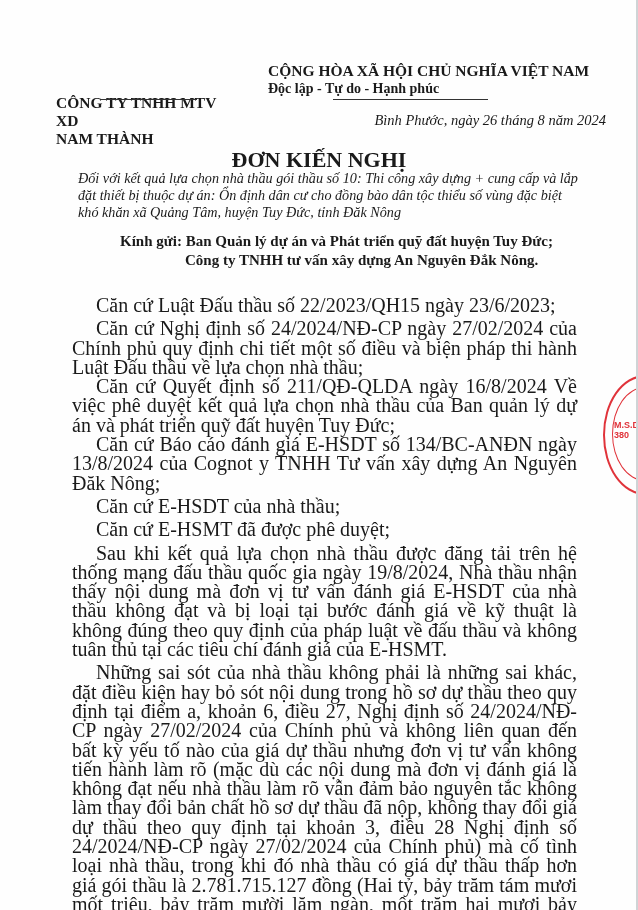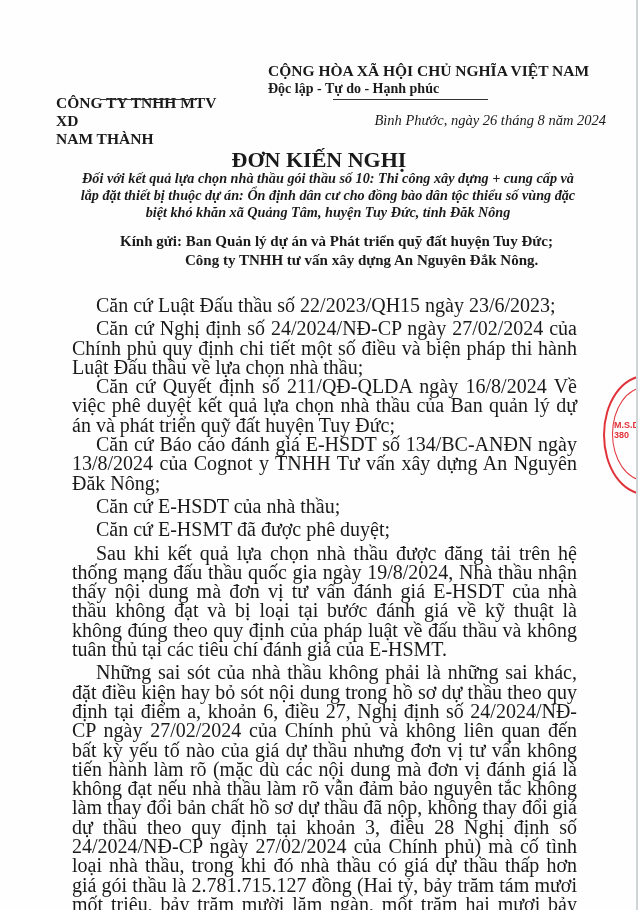--- a/index.html
+++ b/index.html
@@ -12,21 +12,21 @@
 
   .hdr-left { position: absolute; left: 56px; top: 62px; width: 186px; text-align: left; font-weight: bold; font-size: 15.5px; line-height: 18px; margin-top: 32px; }
   .hdr-right { position: absolute; left: 268px; top: 62px; width: 340px; text-align: left; font-weight: bold; font-size: 15.5px; line-height: 18px; }
   .hdr-right .motto { font-size: 14px; }
   .rule-left { position: absolute; left: 100px; top: 99px; width: 97px; height: 1px; background: #333; }
   .rule-right { position: absolute; left: 333px; top: 99px; width: 155px; height: 1px; background: #333; }
 
   .dateline { position: absolute; right: 32px; top: 112px; font-style: italic; font-size: 14.5px; margin-left: 44px; }
 
   .title { position: absolute; left: 0; width: 638px; top: 147px; text-align: center; font-weight: bold; font-size: 22px; }
-  .subtitle { position: absolute; left: 78px; width: 500px; top: 170px; text-align: center; font-style: italic; font-weight: bold; font-size: 14.2px; line-height: 17px; }
+  .subtitle { position: absolute; left: 78px; width: 500px; top: 170px; font-style: italic; font-weight: normal; font-size: 14.2px; line-height: 17px; }
 
   .kinhgui { position: absolute; left: 120px; top: 232px; font-weight: bold; font-size: 15px; line-height: 19px; }
   .kinhgui .l2 { padding-left: 65px; }
 
   .body { position: absolute; left: 72px; top: 296px; width: 505px; font-size: 20px; line-height: 19.3px; text-align: justify; }
   .body p { margin: 0 0 4px 0; text-indent: 24px; }
   .body p.tight { margin-bottom: 0; }
 
   .stamp { position: absolute; left: 603px; top: 375px; width: 80px; height: 116px; border-radius: 50%; border: 2px solid #e0333a; }
   .stamp-inner { position: absolute; left: 612px; top: 387px; width: 64px; height: 92px; border-radius: 50%; border: 1px solid #e0333a; }

